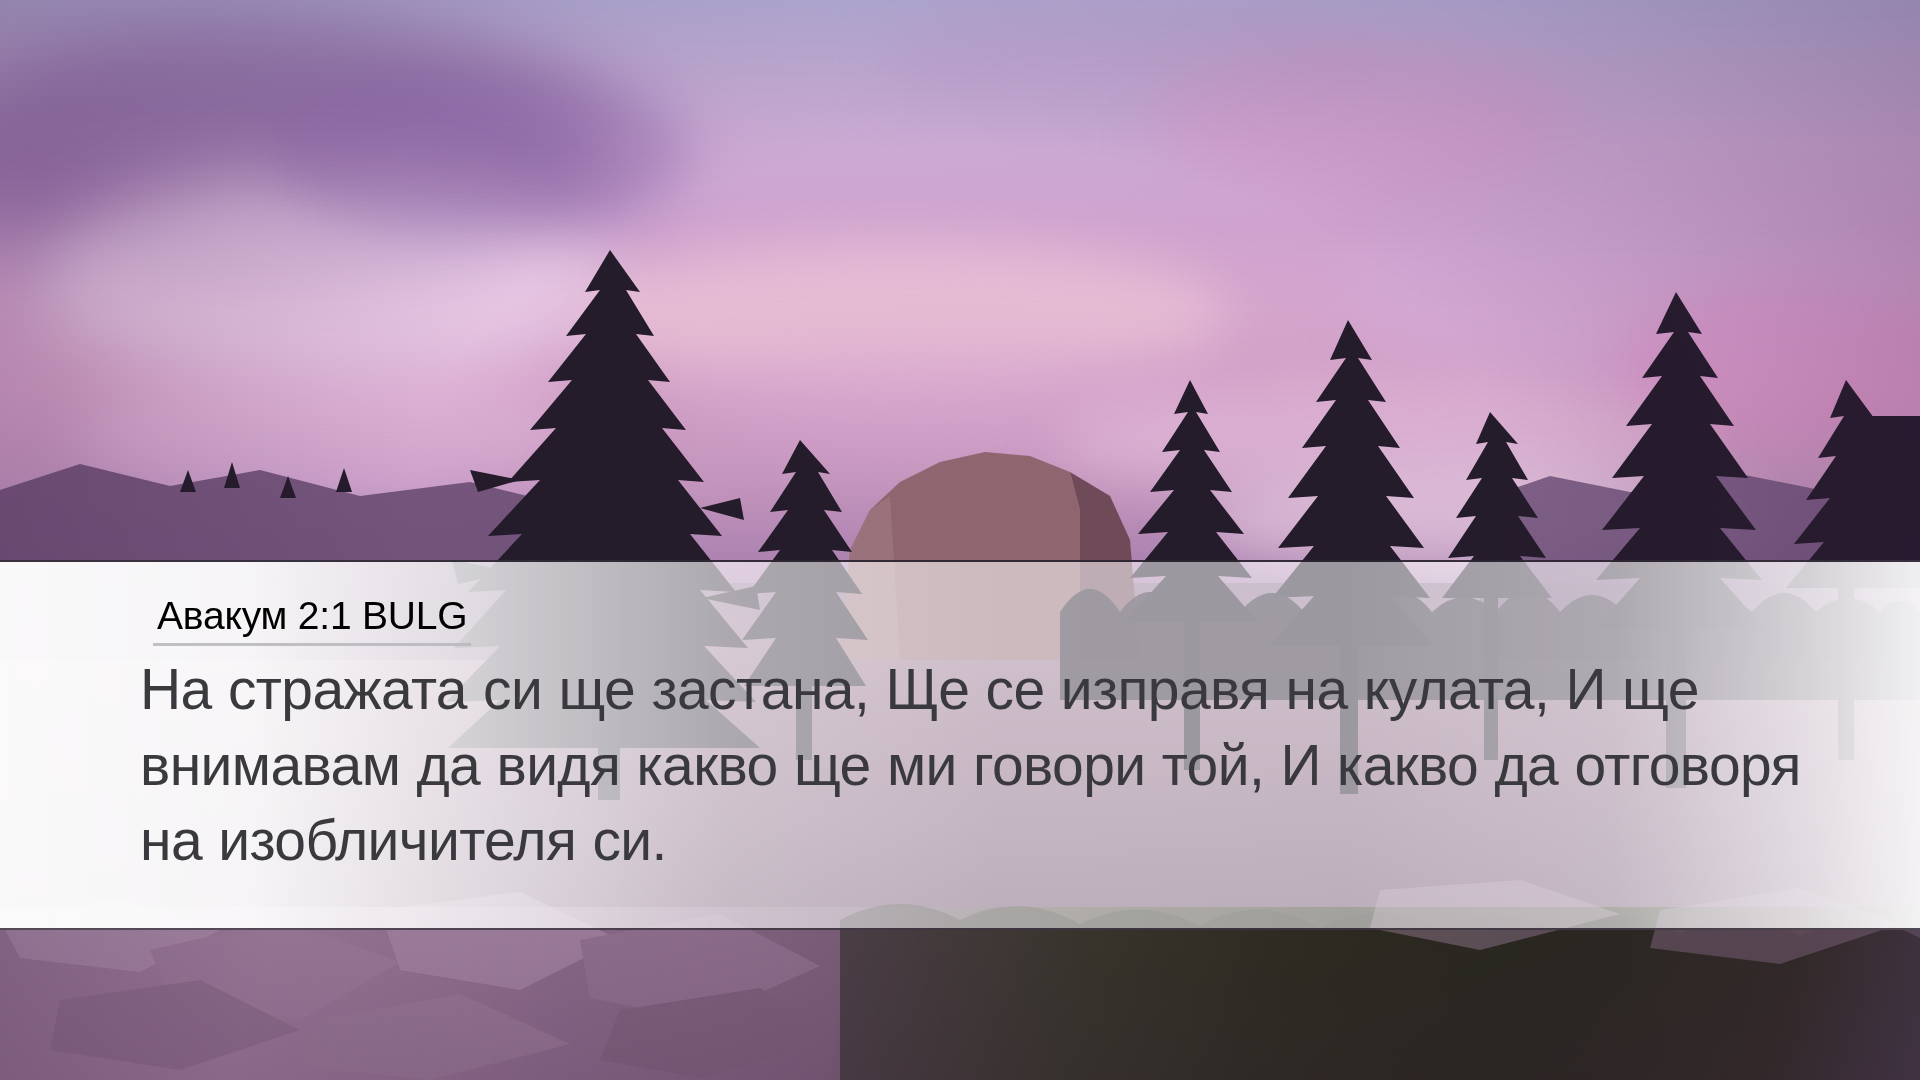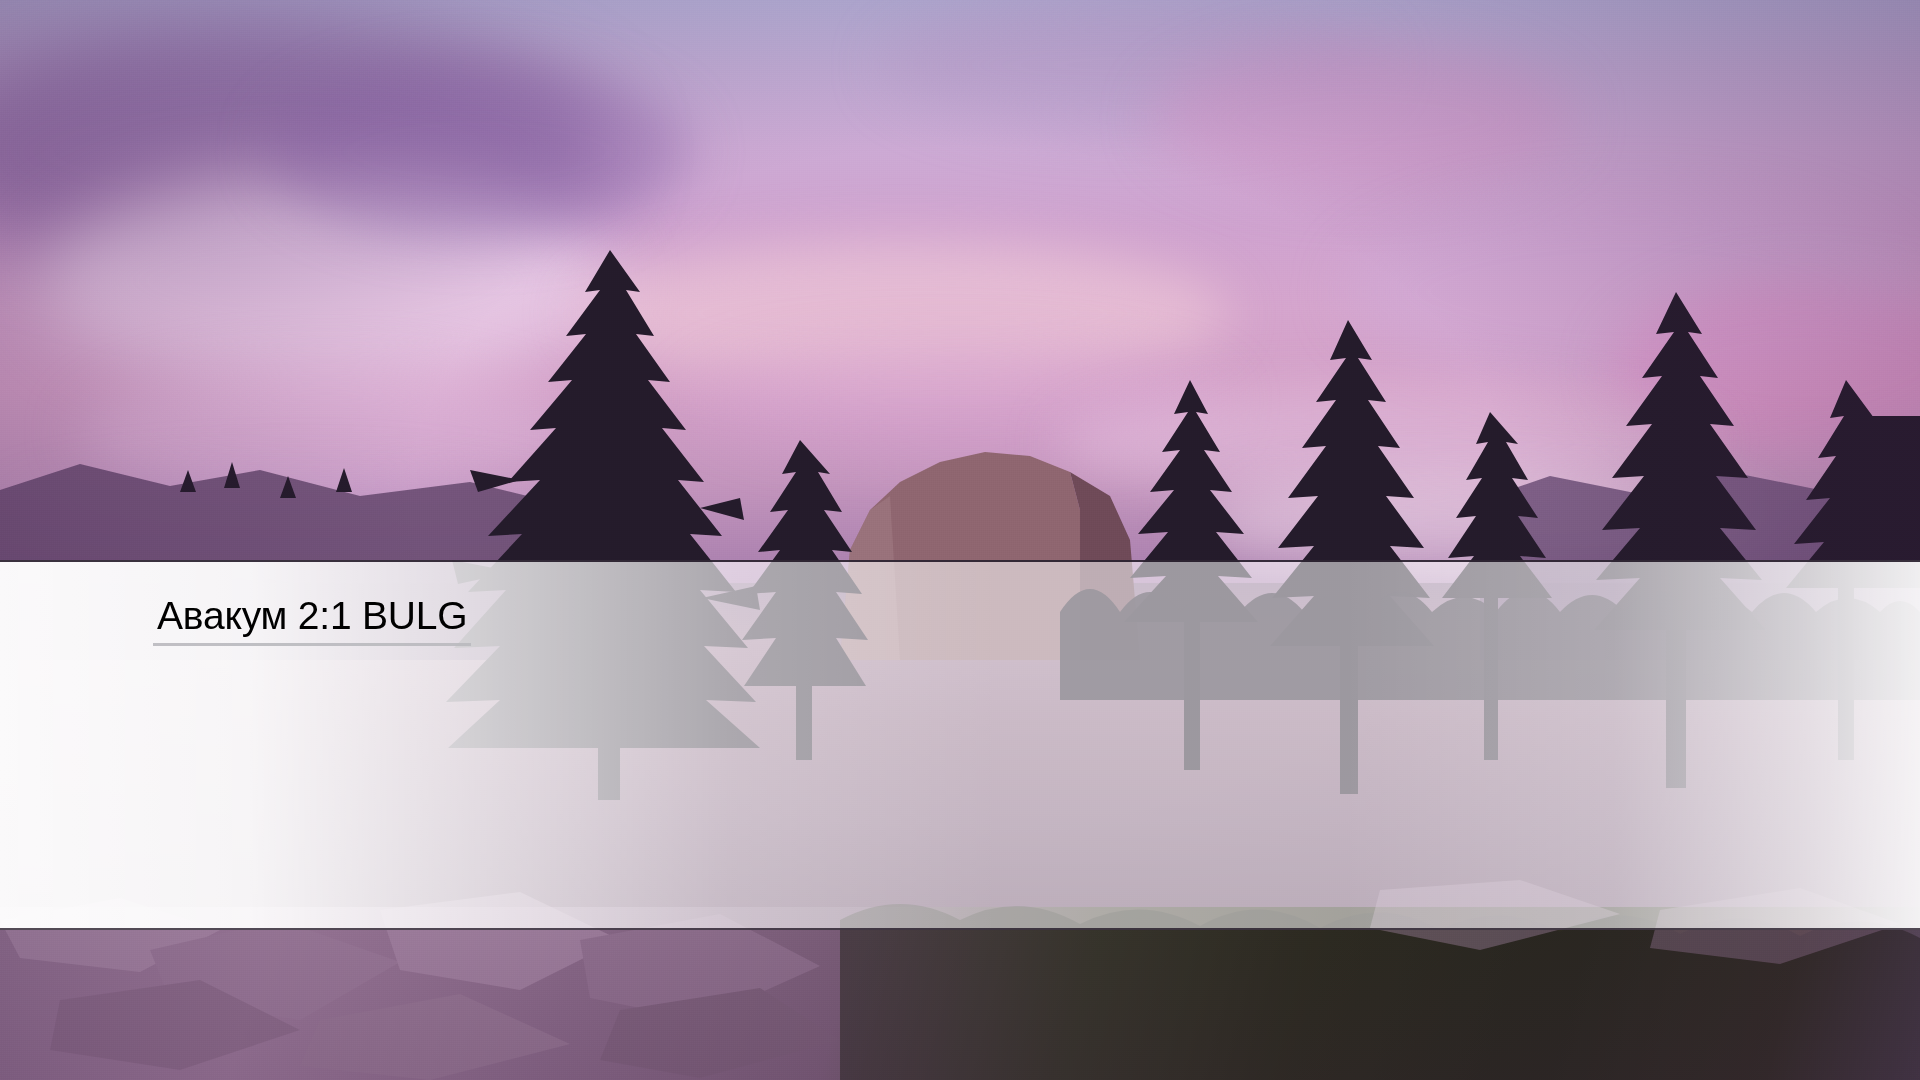--- a/index.html
+++ b/index.html
@@ -332,16 +332,17 @@
       </g>
     </svg>
 
     <div class="wash"></div>
     <div class="grain"></div>
   </div>
 
   <div class="verse-panel">
     <div class="verse-inner">
       <div class="verse-reference">Авакум 2:1 BULG</div>
+      <div class="verse-text">На стражата си ще застана, Ще се изправя на кулата, И ще внимавам да видя какво ще ми говори той, И какво да отговоря на изобличителя си.</div>
     </div>
   </div>
 
 </div>
 
 </body></html>

